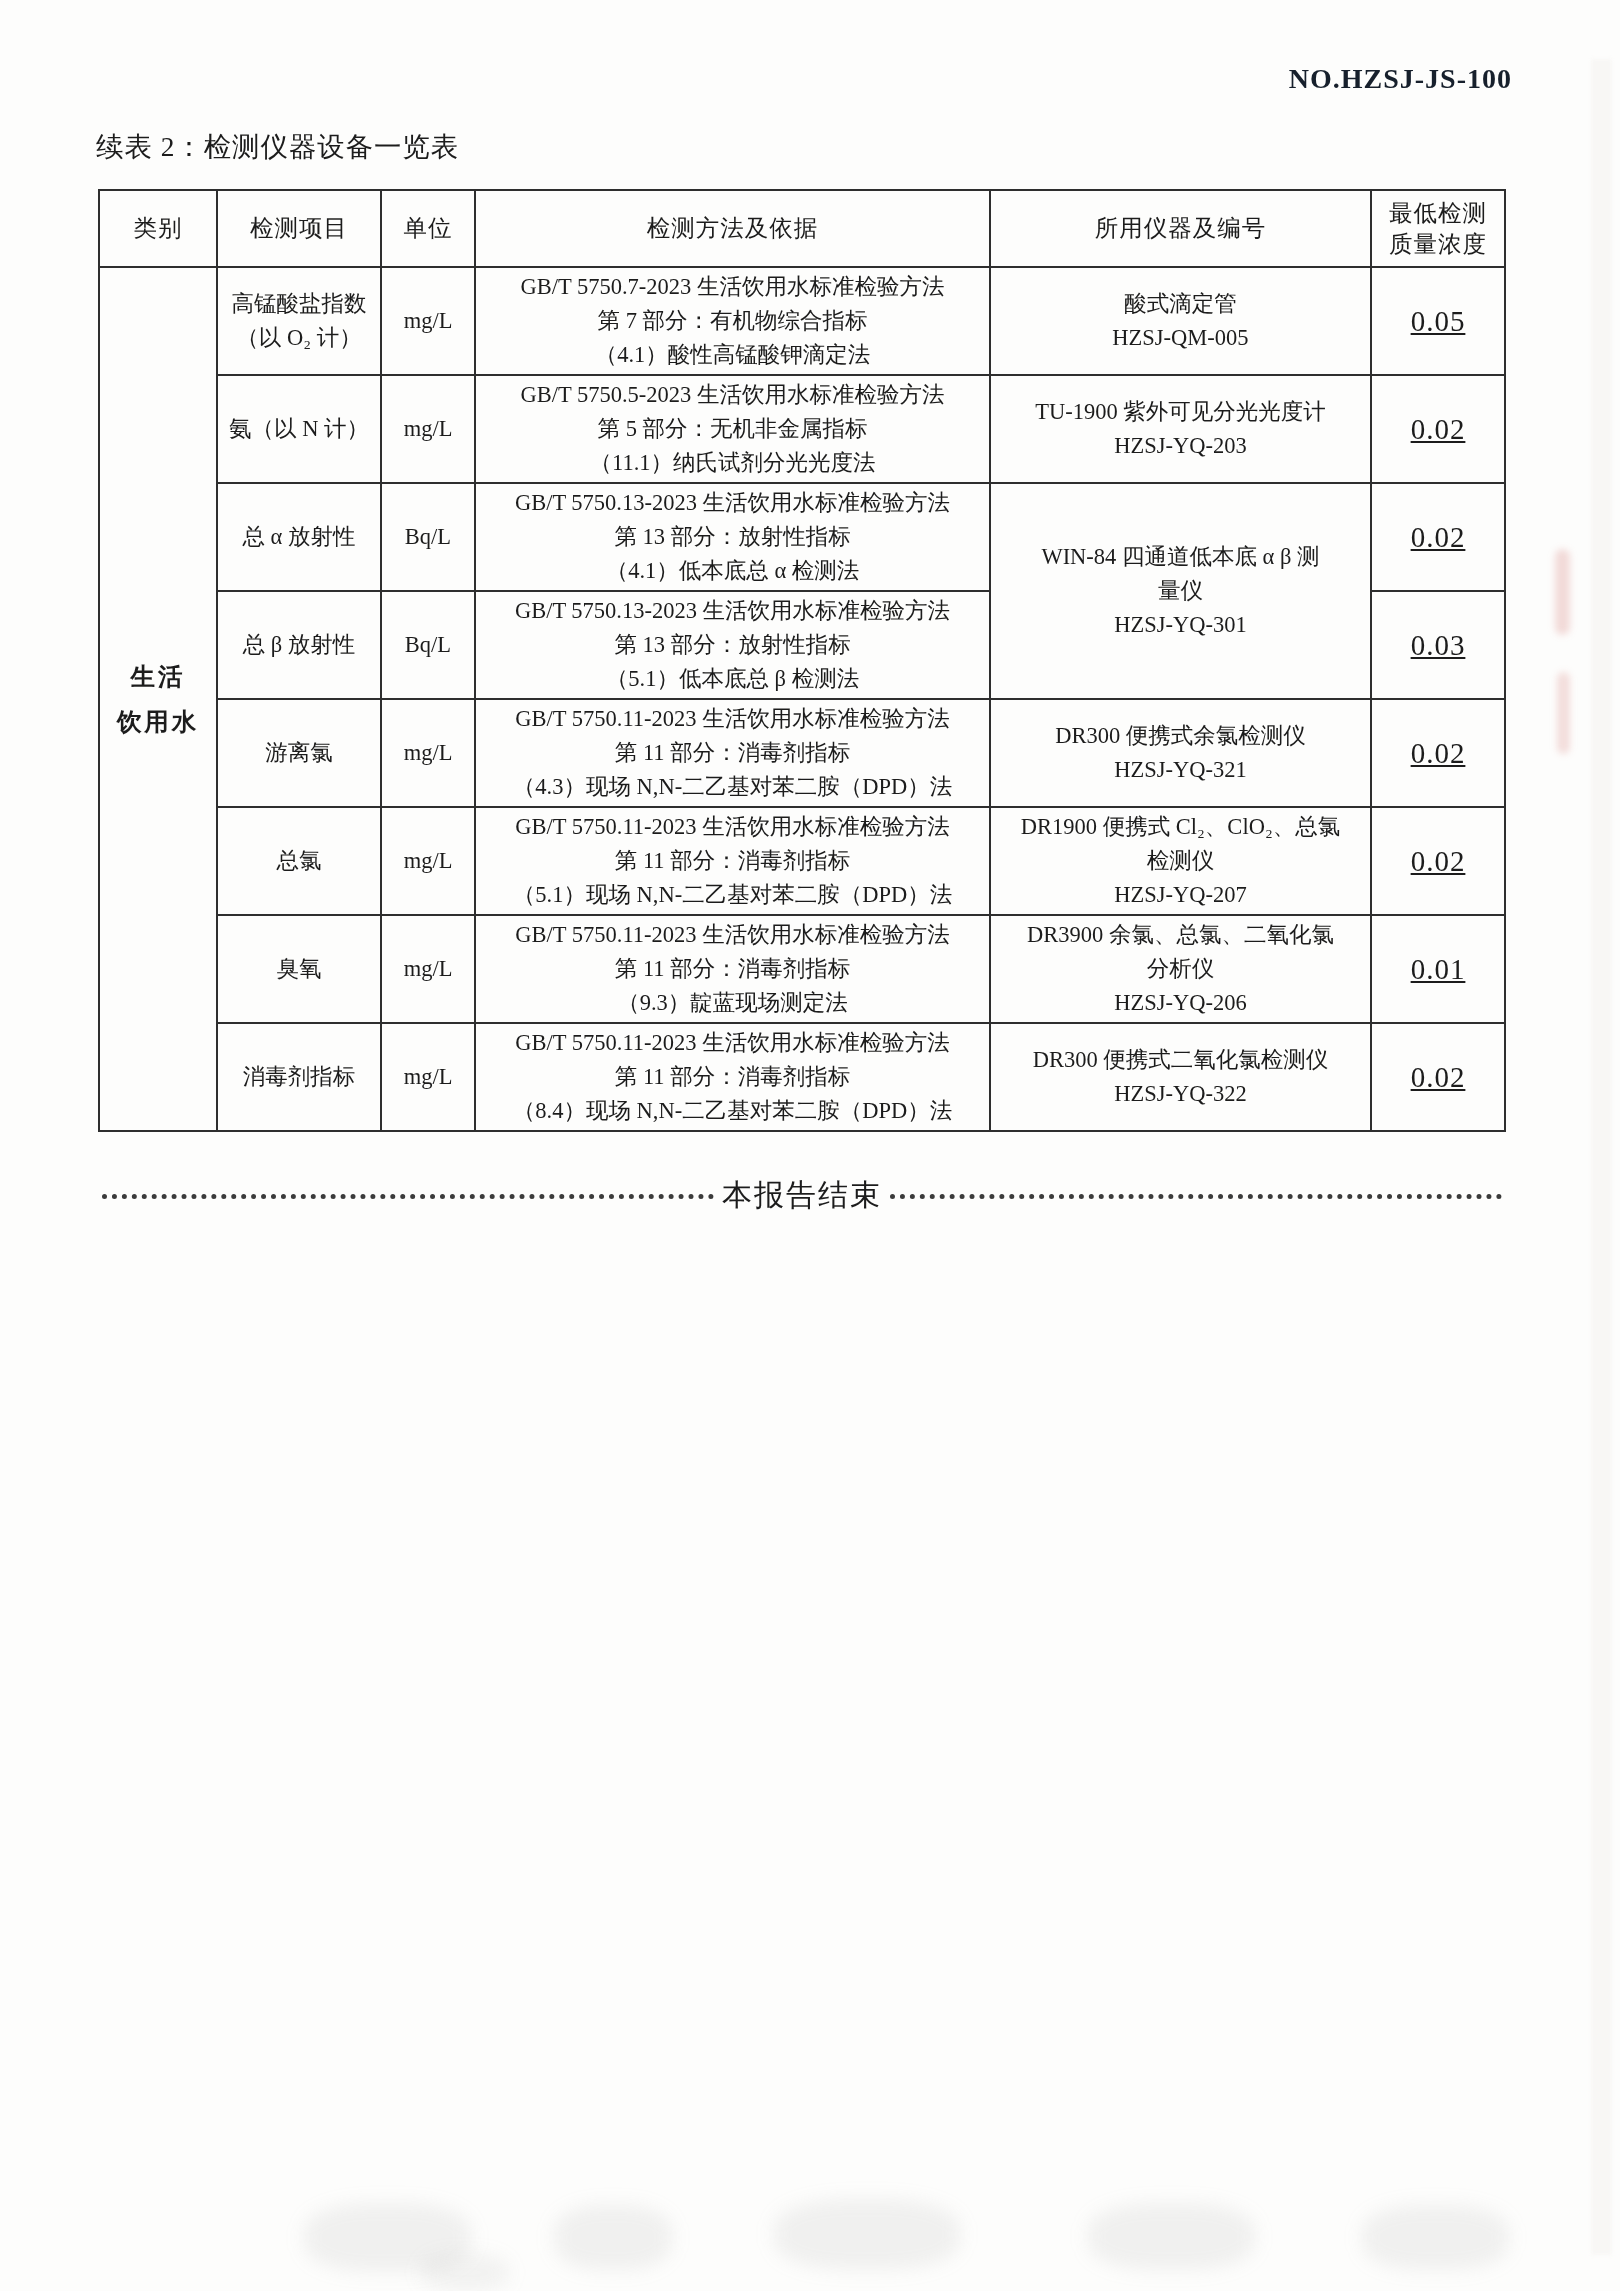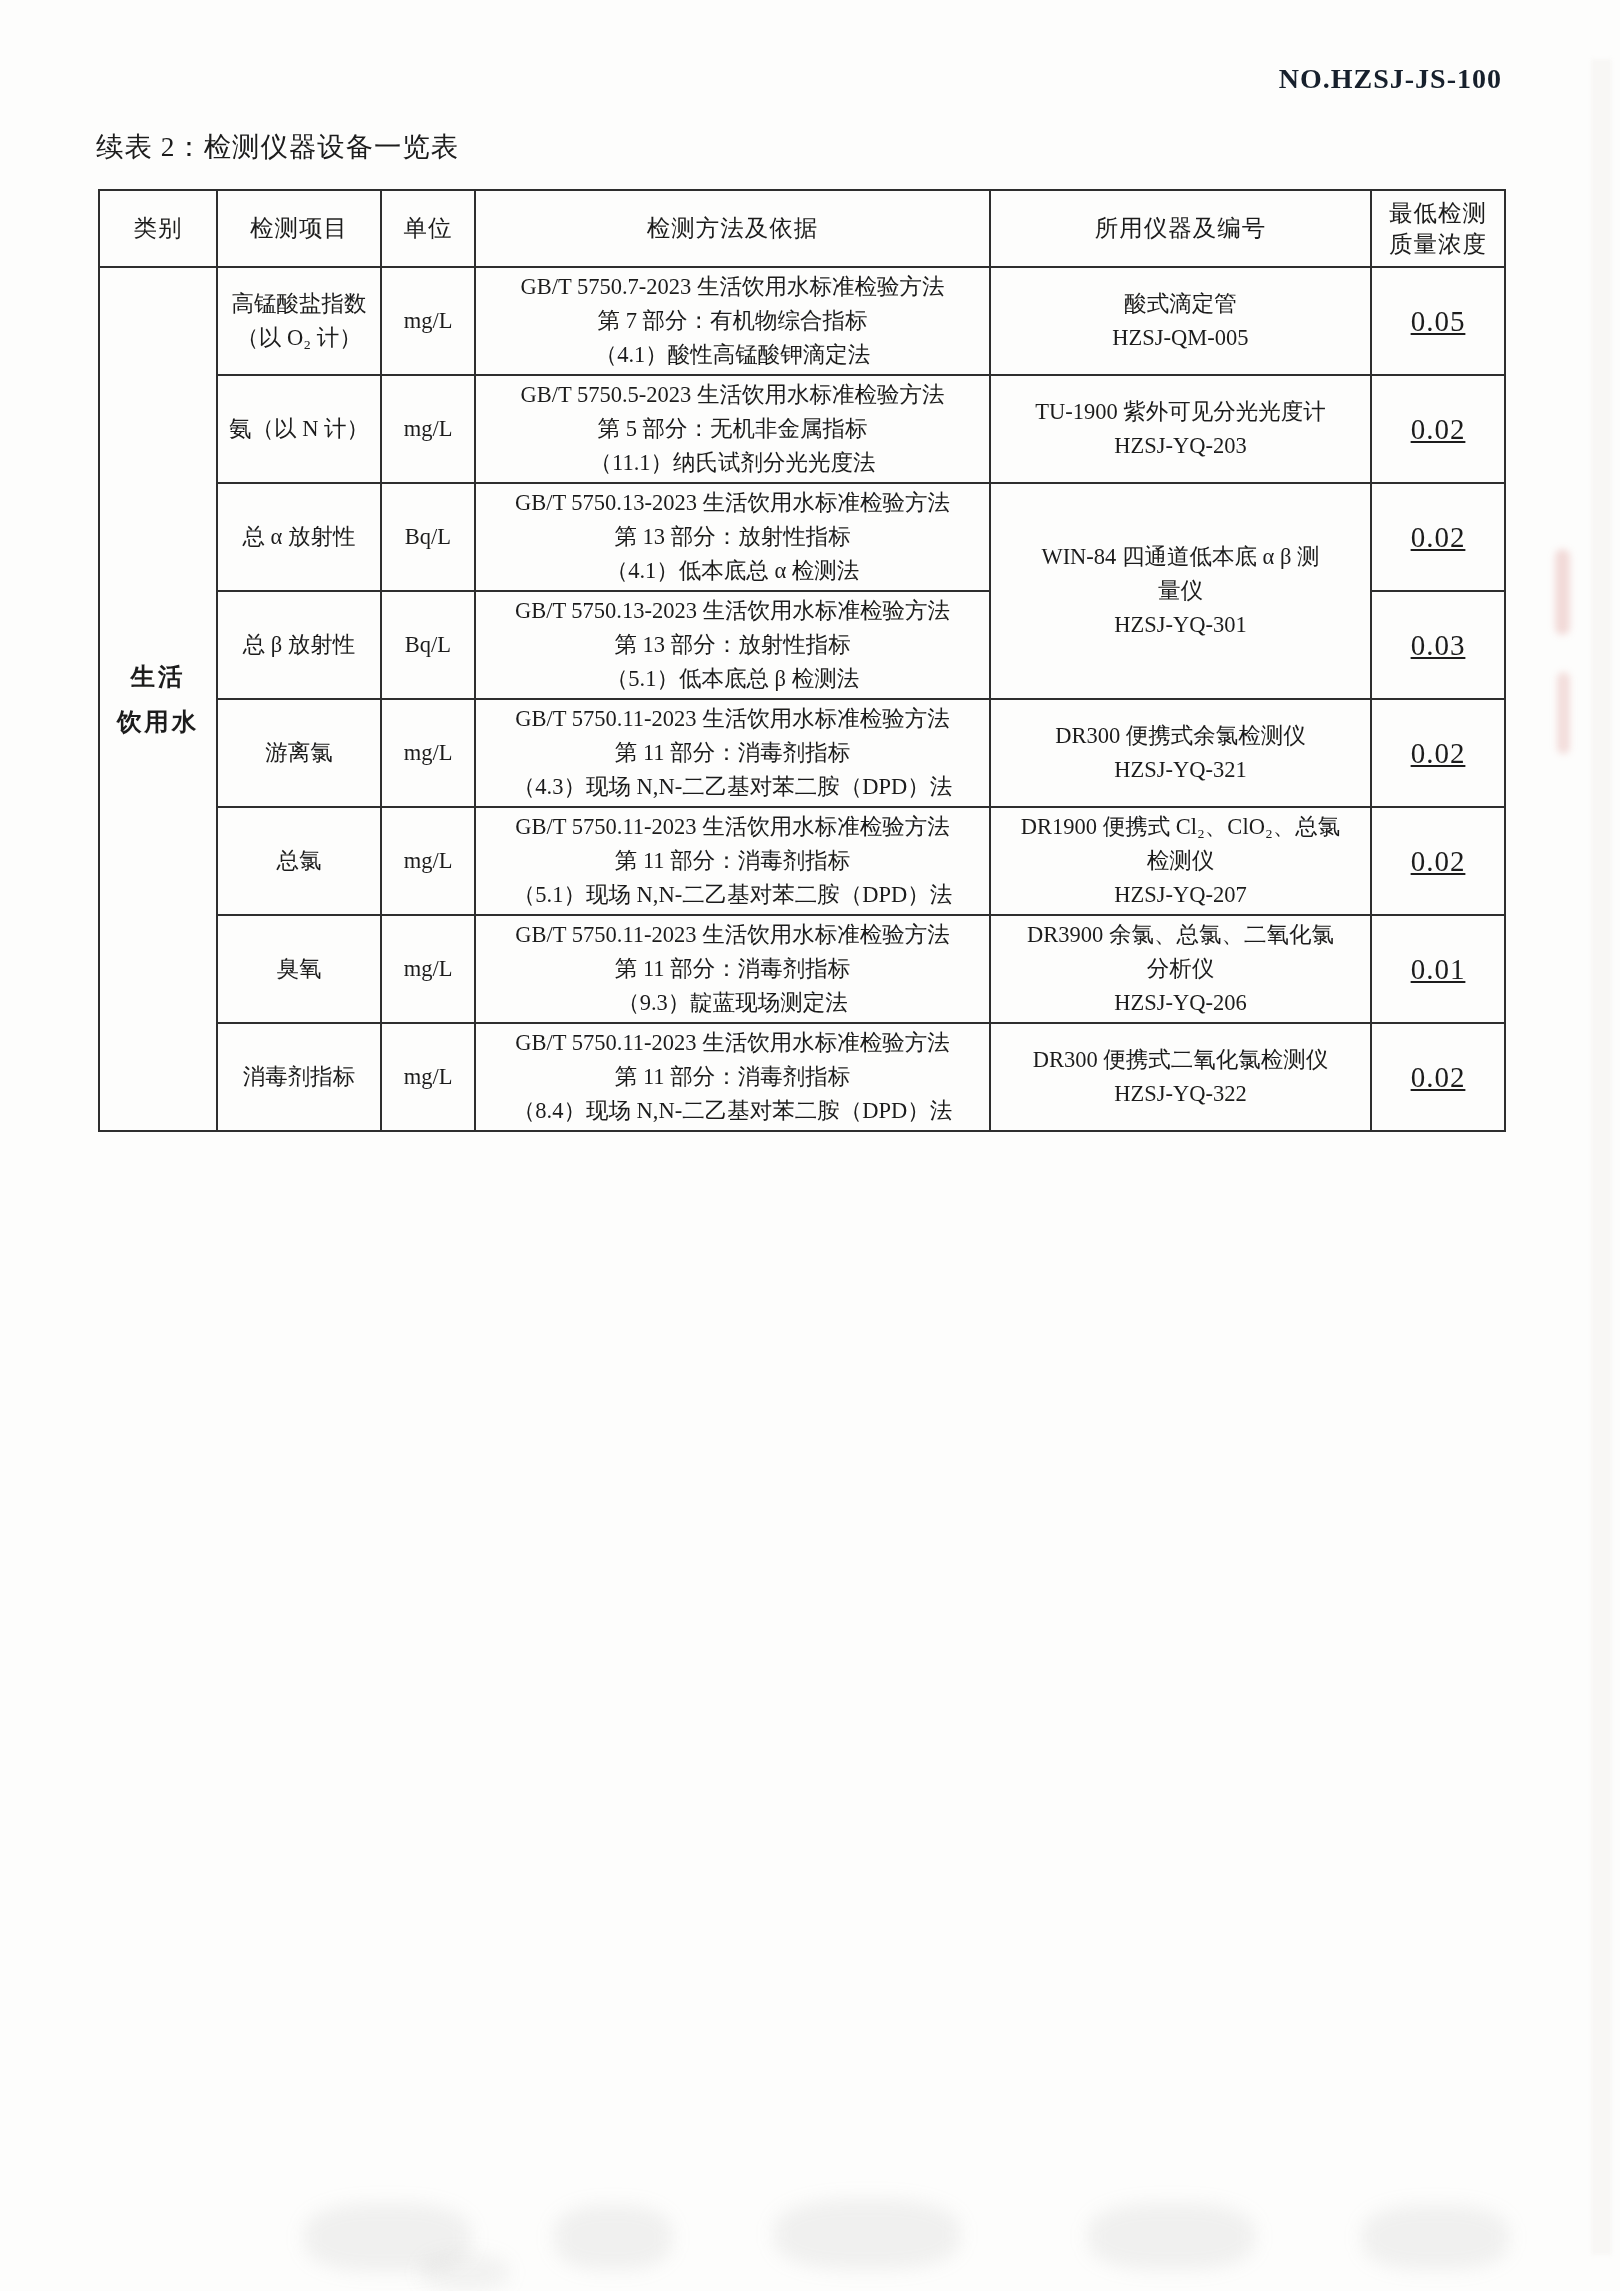--- a/index.html
+++ b/index.html
@@ -5,21 +5,21 @@
   html,body{margin:0;padding:0;background:#e8e8e8;}
   .page{
     position:relative;
     width:1620px;height:2292px;
     background:#fdfdfc;
     overflow:hidden;
     font-family:"Liberation Serif","DejaVu Serif",serif;
     color:#1c1c1c;
   }
   .docnum{
-    position:absolute;top:63px;right:118px;
+    position:absolute;top:63px;right:108px;
     font-size:28px;font-weight:bold;letter-spacing:1px;
     color:#17202c;
   }
   .table-title{
     position:absolute;top:129px;left:96px;
     font-size:27.4px;letter-spacing:1px;text-align:center;
   }
   .table-wrap{position:absolute;top:189px;left:98px;width:1406px;}
   table{
     border-collapse:collapse;table-layout:fixed;width:1406px;
@@ -182,20 +182,25 @@
 第 11 部分：消毒剂指标
 （8.4）现场 N,N-二乙基对苯二胺（DPD）法</td>
           <td>DR300 便携式二氧化氯检测仪
 HZSJ-YQ-322</td>
           <td class="min">0.02</td>
         </tr>
       </tbody>
     </table>
   </div>
 
+  <div class="endnote">
+    <div class="dotline"></div>
+    <div class="endnote-label">本报告结束</div>
+    <div class="dotline"></div>
+  </div>
 
   <div class="edge-noise"></div>
   <div class="red-smudge-1"></div>
   <div class="red-smudge-2"></div>
   <div class="smudge sm1"></div>
   <div class="smudge sm2"></div>
   <div class="smudge sm3"></div>
   <div class="smudge sm4"></div>
   <div class="smudge sm5"></div>
   <div class="smudge sm6"></div>

